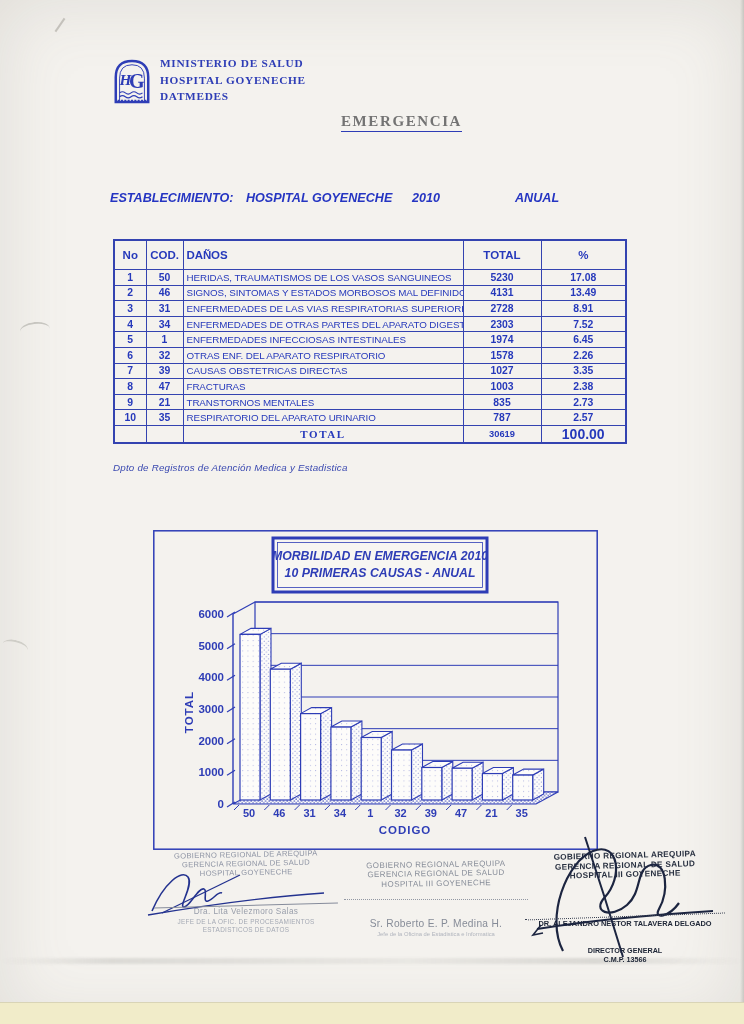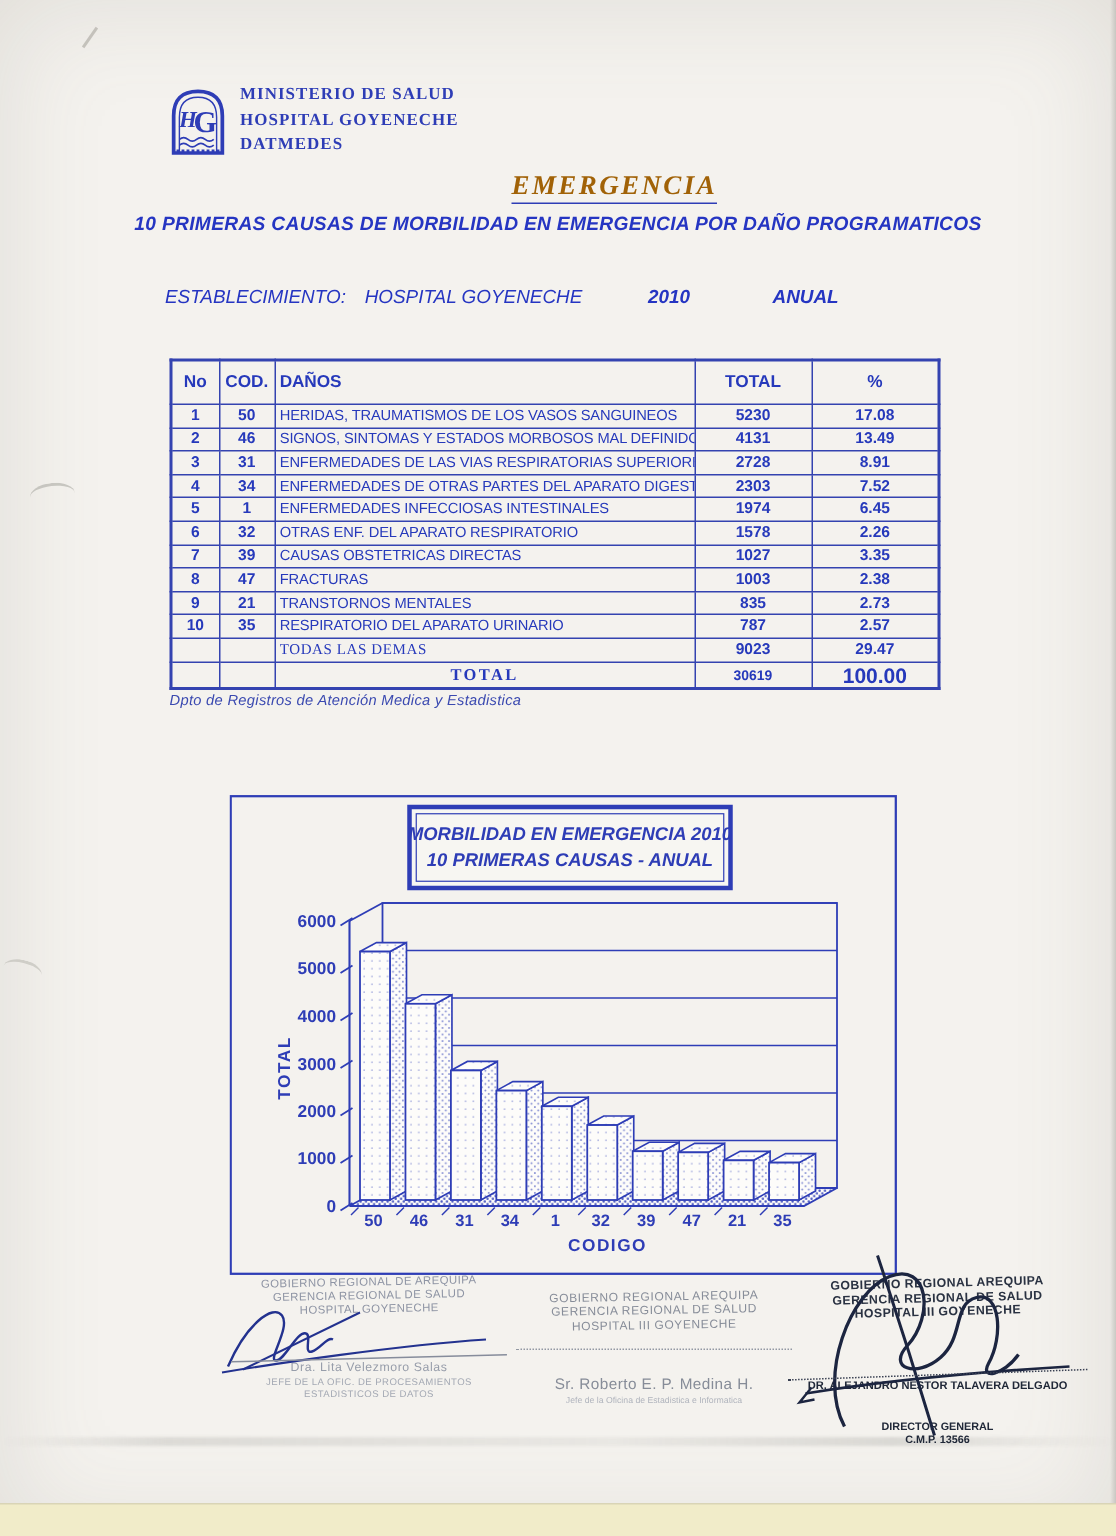--- a/index.html
+++ b/index.html
@@ -6,29 +6,29 @@
   .page{position:relative;width:744px;height:1024px;margin:0 auto;background:#f4f2ee;
         overflow:hidden;font-family:"Liberation Sans",sans-serif;}
   .page::before{content:"";position:absolute;inset:0;pointer-events:none;
         box-shadow:inset 0 0 70px rgba(120,115,100,.16);}
   
   .logo{position:absolute;left:111px;top:56px;width:42px;height:50px;}
   .org-lines{position:absolute;left:160px;top:55px;}
   .org-line{font-family:"Liberation Serif",serif;font-weight:bold;font-size:11.3px;
         line-height:16.5px;letter-spacing:.7px;color:#2e3db6;}
   .section-label{position:absolute;left:341px;top:113px;font-family:"Liberation Serif",serif;
-        font-weight:bold;font-style:italic;font-size:18px;letter-spacing:1.6px;color:#a16207;
+        font-weight:bold;font-size:15px;letter-spacing:1.6px;color:#737373;
         border-bottom:1.6px solid #2e3db6;padding-bottom:1px;}
   .doc-title{position:absolute;left:40px;right:40px;top:141px;text-align:center;
         font-weight:bold;font-style:italic;font-size:12.8px;color:#2535c2;letter-spacing:.2px;}
-  .estab-main{position:absolute;left:110px;top:191px;font-weight:normal;font-style:italic;
+  .estab-main{position:absolute;left:110px;top:191px;font-weight:bold;font-style:italic;
         font-size:12.6px;color:#2535c2;}
   .estab-main .gap{display:inline-block;width:9px;}
   .estab-year{position:absolute;left:412px;top:191px;font-weight:bold;font-style:italic;
-        font-size:12.6px;color:#2535c2;margin-left:20px;}
+        font-size:12.6px;color:#2535c2;}
   .estab-period{position:absolute;left:515px;top:191px;font-weight:bold;font-style:italic;
         font-size:12.6px;color:#2535c2;}
   
   .table-wrap{position:absolute;left:113px;top:239px;}
   table.morb{border-collapse:collapse;table-layout:fixed;width:512px;color:#2639bb;
         border:2.6px solid #3443b0;}
   table.morb th,table.morb td{border:1.4px solid #3443b0;padding:0 2px;overflow:hidden;
         white-space:nowrap;}
   table.morb thead th{height:28px;font-size:11.5px;font-weight:bold;}
   table.morb tbody tr{height:15.6px;}
@@ -105,21 +105,20 @@
     <path d="M7,46.5 h30" stroke="#2e3db6" stroke-width="1.8" stroke-dasharray="2,1.5" fill="none"></path>
   </svg>
   <div class="org-lines">
       <div class="org-line">MINISTERIO DE SALUD</div>
       <div class="org-line">HOSPITAL GOYENECHE</div>
       <div class="org-line">DATMEDES</div>
     </div>
 
   <div class="section-label">EMERGENCIA</div>
 
-  <div class="doc-title">10 PRIMERAS CAUSAS DE MORBILIDAD EN EMERGENCIA POR DAÑO PROGRAMATICOS</div>
 
   <div class="estab-main">
     <span>ESTABLECIMIENTO:</span><span class="gap"></span>
     <span>HOSPITAL GOYENECHE</span>
   </div>
   <div class="estab-year">2010</div>
   <div class="estab-period">ANUAL</div>
 
   <div class="table-wrap">
     <table class="morb" id="morb-table">
@@ -202,27 +201,20 @@
             <td class="c-dano">TRANSTORNOS MENTALES</td>
             <td class="c-total">835</td>
             <td class="c-pct">2.73</td>
           </tr>
           <tr>
             <td class="c-no">10</td>
             <td class="c-cod">35</td>
             <td class="c-dano">RESPIRATORIO DEL APARATO URINARIO</td>
             <td class="c-total">787</td>
             <td class="c-pct">2.57</td>
-          </tr>
-          <tr class="extra-row">
-            <td class="c-no"></td>
-            <td class="c-cod"></td>
-            <td class="c-dano">TODAS LAS DEMAS</td>
-            <td class="c-total">9023</td>
-            <td class="c-pct">29.47</td>
           </tr>
           <tr class="total-row">
             <td class="c-no"></td>
             <td class="c-cod"></td>
             <td class="total-label">TOTAL</td>
             <td class="c-total">30619</td>
             <td class="c-pct">100.00</td>
           </tr>
         </tbody>
     </table>

